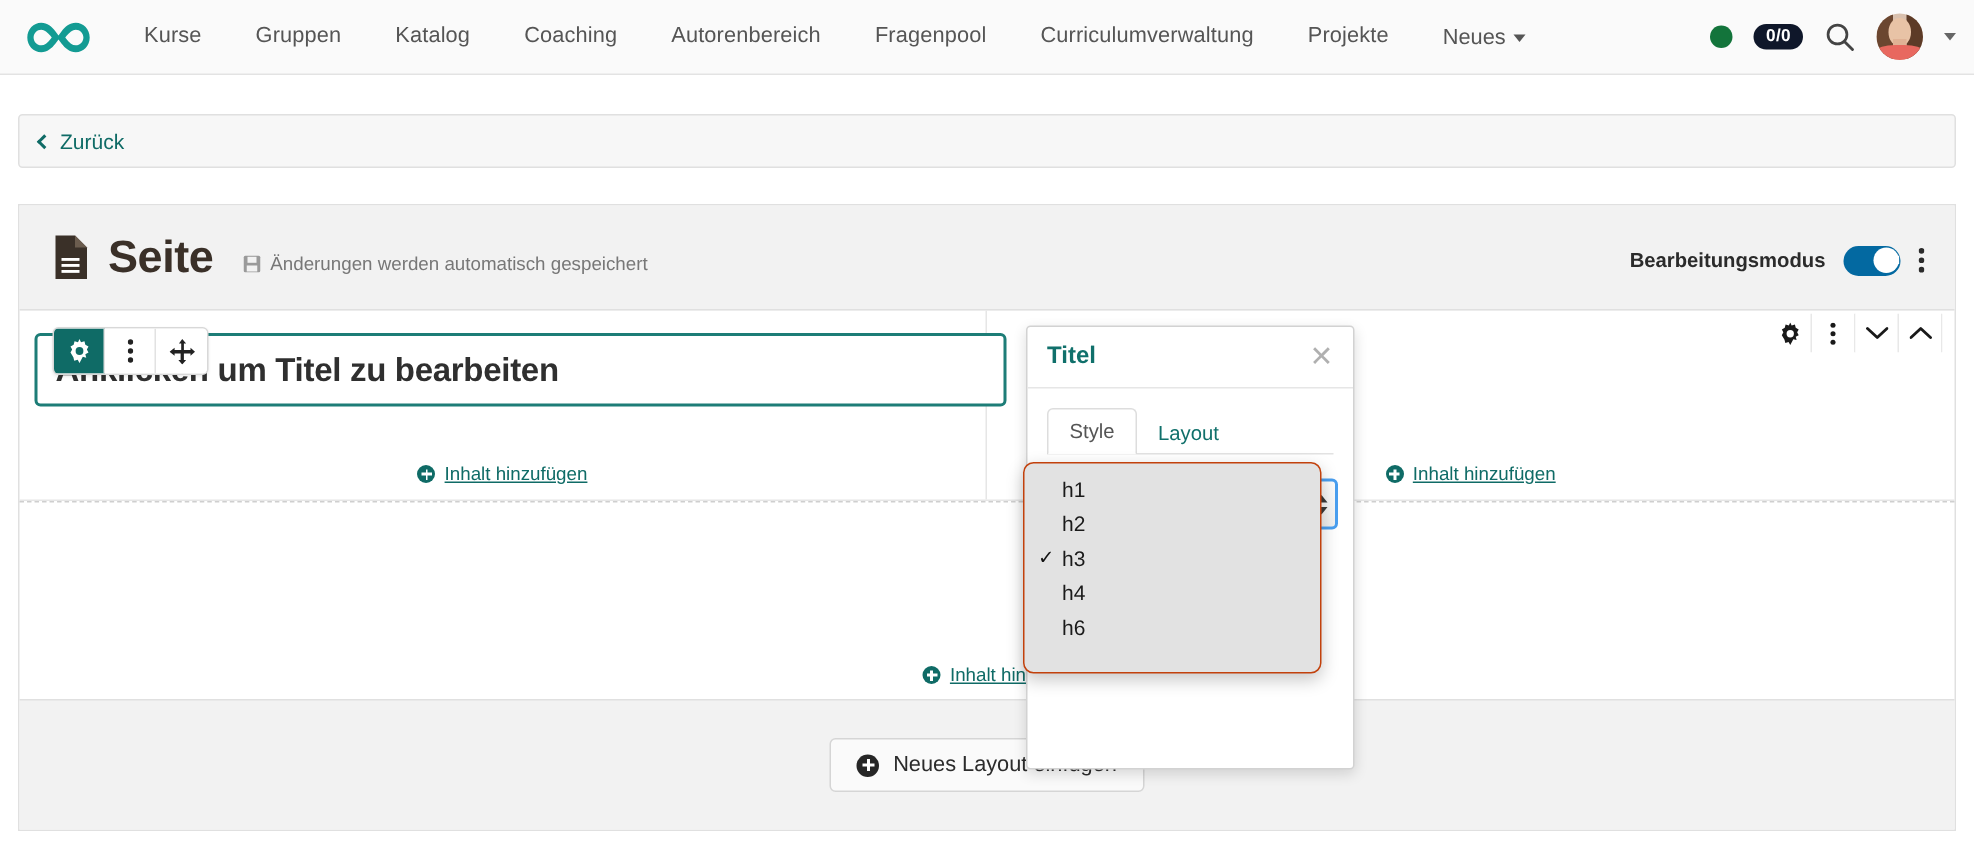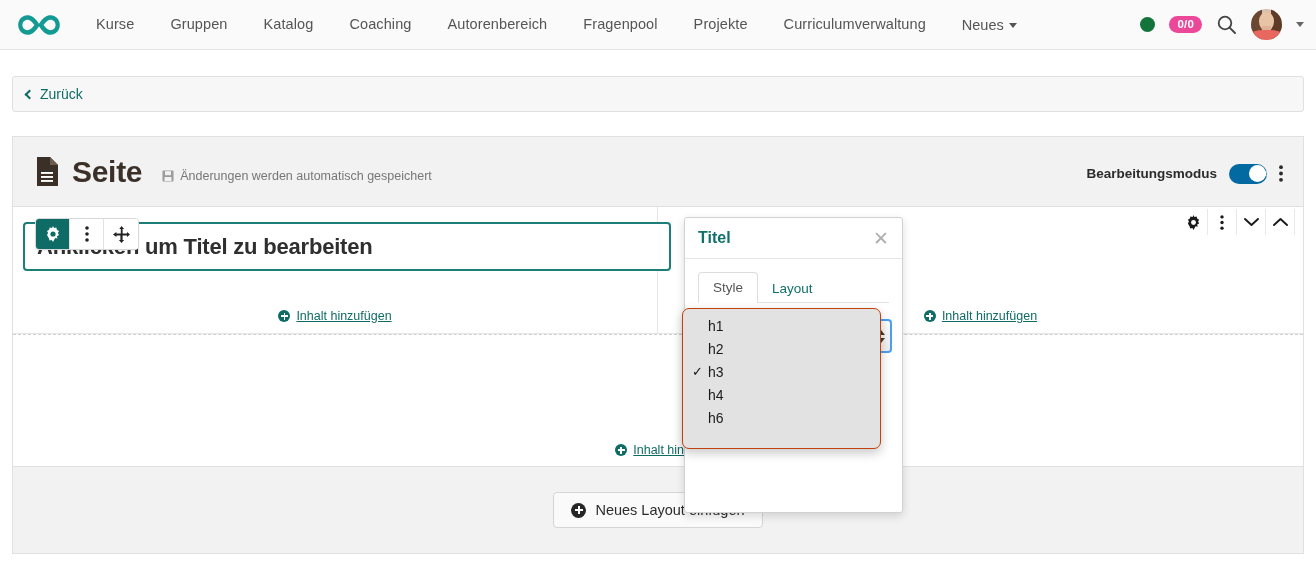--- a/index.html
+++ b/index.html
@@ -27,21 +27,21 @@
     cursor: pointer; white-space: nowrap; letter-spacing: .1px;
   }
   .nav-more { display: flex; align-items: center; gap: 5px; padding: 0 18px; color:#555; font-size:14.5px; cursor:pointer;}
   .caret-dn {
     width: 0; height: 0; border-left: 4px solid transparent; border-right: 4px solid transparent;
     border-top: 5px solid #555; display: inline-block; position: relative; top: 1px;
   }
   .nav-right { margin-left: auto; display: flex; align-items: center; padding-right: 12px; gap: 14px; }
   .green-dot { width: 15px; height: 15px; border-radius: 50%; background: #13743b; }
   .count-badge {
-    background: #ec4899; color: #fff; font-size: 11.5px; font-weight: bold;
+    background: #0f172a; color: #fff; font-size: 11.5px; font-weight: bold;
     border-radius: 9px; padding: 2px 8px 3px; line-height: 1.1; letter-spacing: .2px;
   }
   .search-ico { cursor: pointer; display:block; }
   .avatar {
     width: 31px; height: 31px; border-radius: 50%; overflow: hidden; cursor: pointer;
     background: #d9c0ae; position: relative; display:block;
   }
   .avatar .hair-l { position:absolute; left:0; top:0; width:11px; height:31px; background:#6b4630; border-radius:50% 0 0 40%;}
   .avatar .hair-r { position:absolute; right:0; top:0; width:11px; height:31px; background:#5d3b27; border-radius:0 50% 40% 0;}
   .avatar .face { position:absolute; left:8px; top:3px; width:15px; height:19px; background:#e8c3a6; border-radius:48% 48% 50% 50%;}
@@ -203,22 +203,22 @@
         <path d="M12.5 3.2c-5.2 0-9.3 4.4-9.3 9.8s4.1 9.8 9.3 9.8c4.1 0 7.1-2.7 9.4-5.6L24 14.3l2.1 2.9c2.3 2.9 5.3 5.6 9.4 5.6 5.2 0 9.3-4.4 9.3-9.8s-4.1-9.8-9.3-9.8c-4.1 0-7.1 2.7-9.4 5.6L24 11.7l-2.1-2.9C19.6 5.9 16.6 3.2 12.5 3.2zm0 4.6c2.2 0 4.2 1.7 6.1 4.1l.9 1.1-.9 1.1c-1.9 2.4-3.9 4.1-6.1 4.1-2.8 0-5.1-2.3-5.1-5.2s2.3-5.2 5.1-5.2zm23 0c2.8 0 5.1 2.3 5.1 5.2s-2.3 5.2-5.1 5.2c-2.2 0-4.2-1.7-6.1-4.1l-.9-1.1.9-1.1c1.9-2.4 3.9-4.1 6.1-4.1z" fill="#139b93"></path>
       </svg>
     </div>
     <div class="nav-items">
       <span class="nav-link">Kurse</span>
       <span class="nav-link">Gruppen</span>
       <span class="nav-link">Katalog</span>
       <span class="nav-link">Coaching</span>
       <span class="nav-link">Autorenbereich</span>
       <span class="nav-link">Fragenpool</span>
+      <span class="nav-link">Curriculumverwaltung</span>
       <span class="nav-link">Projekte</span>
-      <span class="nav-link">Curriculumverwaltung</span>
       <span class="nav-more">
         <span>Neues</span>
         <i class="caret-dn"></i>
       </span>
     </div>
     <div class="nav-right">
       <span class="green-dot"></span>
       <span class="count-badge">0/0</span>
       <svg class="search-ico" width="21" height="21" viewBox="0 0 21 21">
         <circle cx="9" cy="9" r="6.3" fill="none" stroke="#444" stroke-width="1.8"></circle>

